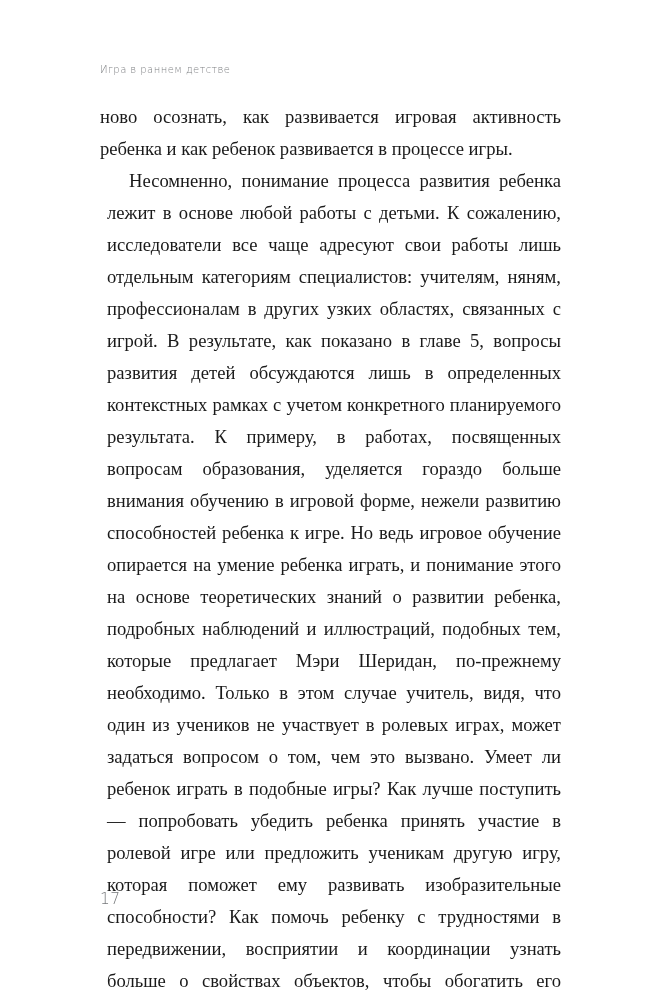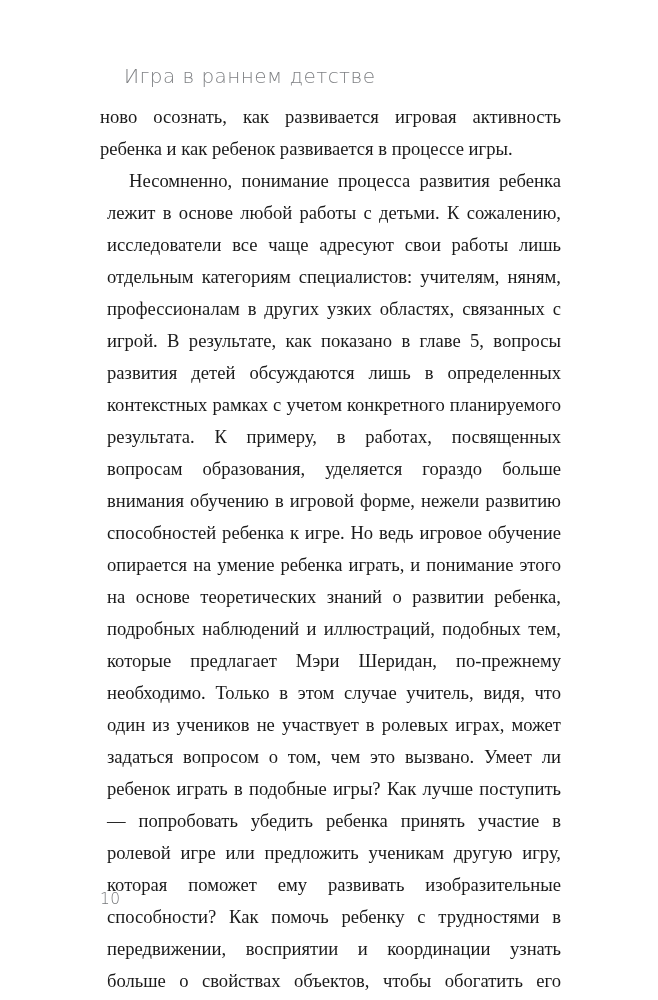--- a/index.html
+++ b/index.html
@@ -24,26 +24,25 @@
     background: #ffffff;
   }
 
   
   .running-header {
     position: absolute;
     left: 100px;
     top: 64px;
     width: 460px;
     font-family: "DejaVu Sans", sans-serif;
-    font-size: 20px;
+    font-size: 10px;
     font-weight: 300;
     letter-spacing: 0.45px;
     color: #7f8184;
     white-space: nowrap;
-    margin-left: 24px;
     -webkit-font-smoothing: antialiased;
   }
 
   
   .body-text {
     position: absolute;
     left: 100px;
     top: 101px;
     width: 461px;
     font-family: "Liberation Serif", serif;
@@ -91,15 +90,15 @@
 
 <div class="page">
 
   <div class="running-header">Игра в раннем детстве</div>
 
   <div class="body-text">
     <p class="nostretch">ново осознать, как развивается игровая активность ребенка и как ребенок развивается в процессе игры.</p>
     <p class="indent nostretch">Несомненно, понимание процесса развития ребенка лежит в основе любой работы с детьми. К сожалению, исследователи все чаще адресуют свои работы лишь отдельным категориям специалистов: учителям, няням, профессионалам в других узких областях, связанных с игрой. В результате, как показано в главе 5, вопросы развития детей обсуждаются лишь в определенных контекстных рамках с учетом конкретного планируемого результата. К примеру, в работах, посвященных вопросам образования, уделяется гораздо больше внимания обучению в игровой форме, нежели развитию способностей ребенка к игре. Но ведь игровое обучение опирается на умение ребенка играть, и понимание этого на основе теоретических знаний о развитии ребенка, подробных наблюдений и иллюстраций, подобных тем, которые предлагает Мэри Шеридан, по-прежнему необходимо. Только в этом случае учитель, видя, что один из учеников не участвует в ролевых играх, может задаться вопросом о том, чем это вызвано. Умеет ли ребенок играть в подобные игры? Как лучше поступить — попробовать убедить ребенка принять участие в ролевой игре или предложить ученикам другую игру, которая поможет ему развивать изобразительные способности? Как помочь ребенку с трудностями в передвижении, восприятии и координации узнать больше о свойствах объектов, чтобы обогатить его способность к игре? Именно понимание того, как развиваются способности ребенка к игре и какие навыки ему для этого требуются, подвигло Мэри Шеридан на написание этой книги, ведь</p>
   </div>
 
-  <div class="folio">10</div>
+  <div class="folio">17</div>
 
 </div>
 
 </body></html>

